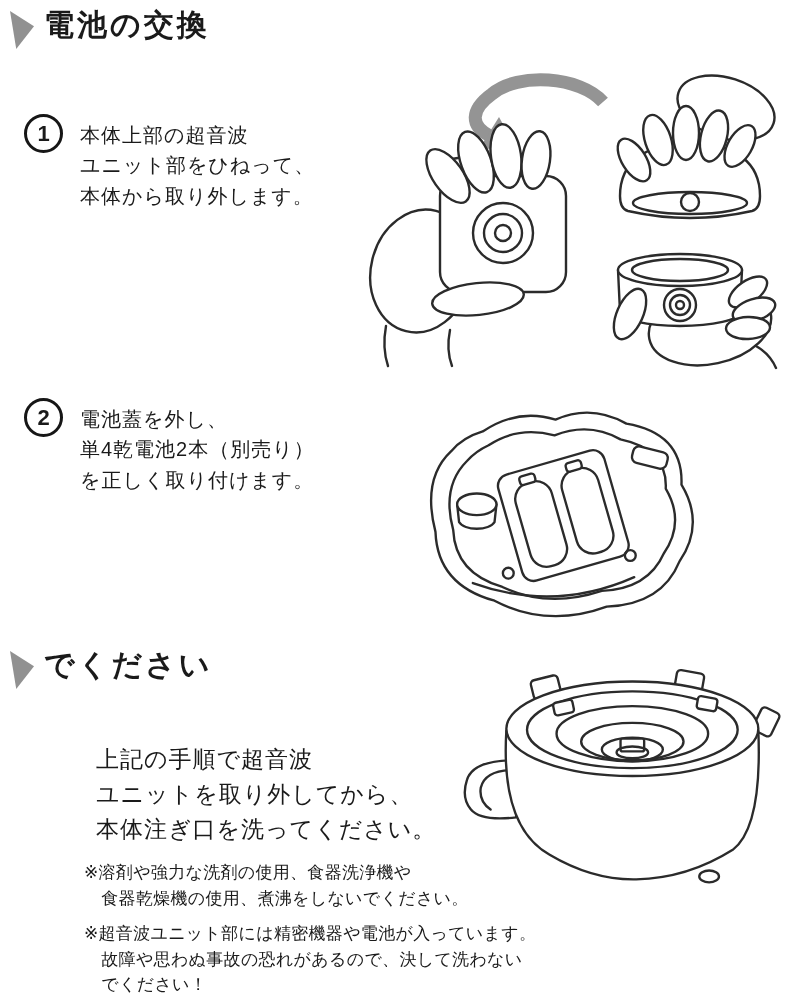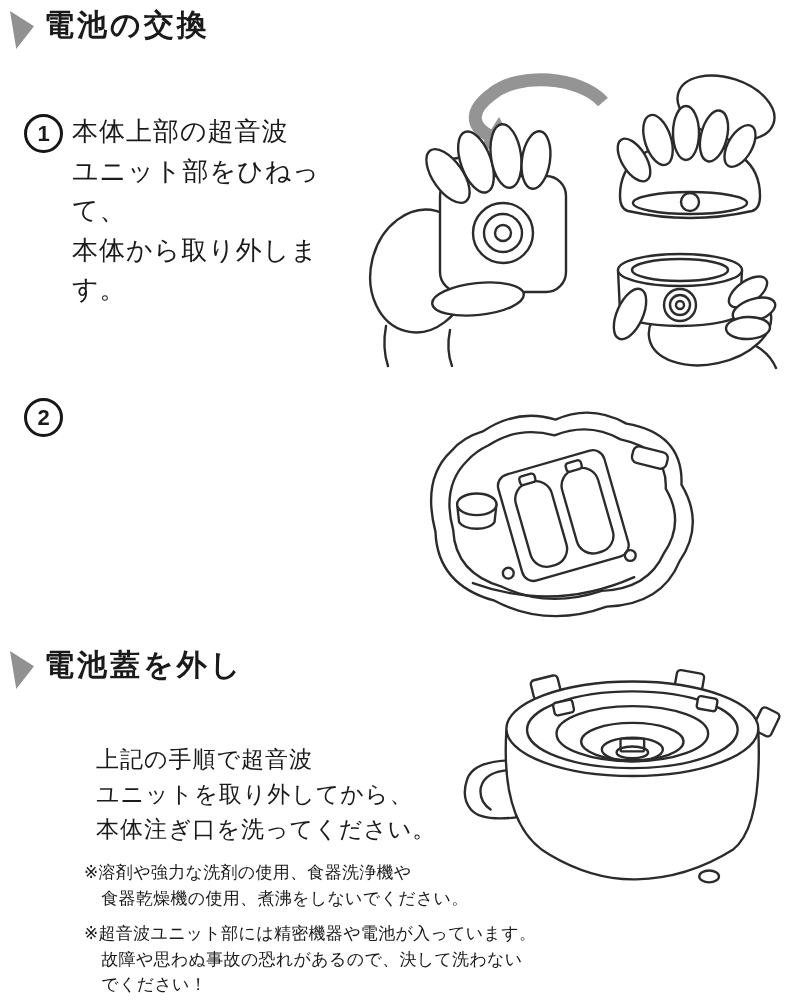--- a/index.html
+++ b/index.html
@@ -9,21 +9,21 @@
 
   .section-head{position:absolute;display:flex;align-items:flex-start;gap:10px;}
   .marker{width:24px;height:38px;background:#919191;
           clip-path:polygon(0 0,100% 40%,26% 100%);margin-top:3px;flex:0 0 auto;}
   .section-title{margin:0;font-size:30px;font-weight:700;letter-spacing:3px;line-height:1.15;}
 
   .step{position:absolute;display:flex;align-items:flex-start;gap:9px;}
   .circle-num{flex:0 0 auto;width:33px;height:33px;border:3px solid #161616;border-radius:50%;
               display:flex;align-items:center;justify-content:center;
               font-size:22px;font-weight:700;margin-top:2px;}
-  .step-text{margin:0;font-size:26px;line-height:1.52;letter-spacing:1px;white-space:pre-line;}
+  .step-text{margin:8px;font-size:20px;line-height:1.52;letter-spacing:1px;white-space:pre-line;}
 
   .wash-body{position:absolute;left:80px;top:726px;margin:16px;
              font-size:23px;line-height:1.52;letter-spacing:1px;white-space:pre-line;}
 
   .notes{position:absolute;left:84px;top:860px;}
   .note{margin:0 12px 10px 0;font-size:17px;line-height:1.5;letter-spacing:.3px;white-space:pre-line;}
 
   .illus{position:absolute;}
   #title1{left:10px;top:8px;}
   #title2{left:10px;top:648px;}
@@ -100,20 +100,23 @@
         <ellipse cx="390" cy="246" rx="11" ry="22" transform="rotate(55 390 246)"></ellipse>
         <ellipse cx="396" cy="264" rx="11" ry="22" transform="rotate(72 396 264)"></ellipse>
         <ellipse cx="390" cy="282" rx="11" ry="22" transform="rotate(88 390 282)"></ellipse>
         <ellipse cx="272" cy="268" rx="13" ry="27" transform="rotate(24 272 268)"></ellipse>
       </g>
     </svg>
   </div>
 
   <div class="step" id="step2">
     <span class="circle-num">2</span>
+    <p class="step-text">電池蓋を外し、
+単4乾電池2本（別売り）
+を正しく取り付けます。</p>
   </div>
 
   <div class="illus" id="illus2">
     <svg viewBox="0 0 335 250" width="330" height="246">
       <g fill="#ffffff" stroke="#2b2b2b" stroke-width="2.4" stroke-linejoin="round" stroke-linecap="round">
         <path d="M 92,32 Q 128,8 166,20 Q 202,4 238,24 Q 296,34 294,86 Q 318,126 292,164 Q 274,208 218,210 Q 158,232 104,204 Q 46,188 44,134 Q 30,80 60,52 Q 72,38 92,32 Z"></path>
         <path d="M 98,46 Q 128,26 165,36 Q 200,22 232,40 Q 280,50 278,90 Q 298,124 276,156 Q 260,192 213,194 Q 158,212 112,190 Q 64,176 62,132 Q 50,88 76,62 Q 85,52 98,46 Z" fill="none"></path>
         <g transform="rotate(-16 172 118)">
           <rect x="118" y="62" width="112" height="112" rx="12"></rect>
           <rect x="131" y="76" width="38" height="88" rx="17"></rect>
@@ -126,21 +129,21 @@
         <circle cx="118" cy="176" r="5.5" fill="none"></circle>
         <circle cx="242" cy="158" r="5.5" fill="none"></circle>
         <rect x="244" y="50" width="36" height="17" rx="6" transform="rotate(14 262 58)"></rect>
         <path d="M 82,186 Q 165,216 246,180" fill="none"></path>
       </g>
     </svg>
   </div>
 
   <div class="section-head" id="title2">
     <span class="marker"></span>
-    <h2 class="section-title">電池蓋を外し</h2>
+    <h2 class="section-title">でください</h2>
   </div>
 
   <p class="wash-body">上記の手順で超音波
 ユニットを取り外してから、
 本体注ぎ口を洗ってください。</p>
 
   <div class="illus" id="illus3">
     <svg viewBox="0 0 340 255" width="335" height="251">
       <g fill="#ffffff" stroke="#2b2b2b" stroke-width="2.4" stroke-linejoin="round" stroke-linecap="round">
         <rect x="78" y="26" width="28" height="20" rx="4" transform="rotate(-14 92 36)"></rect>

